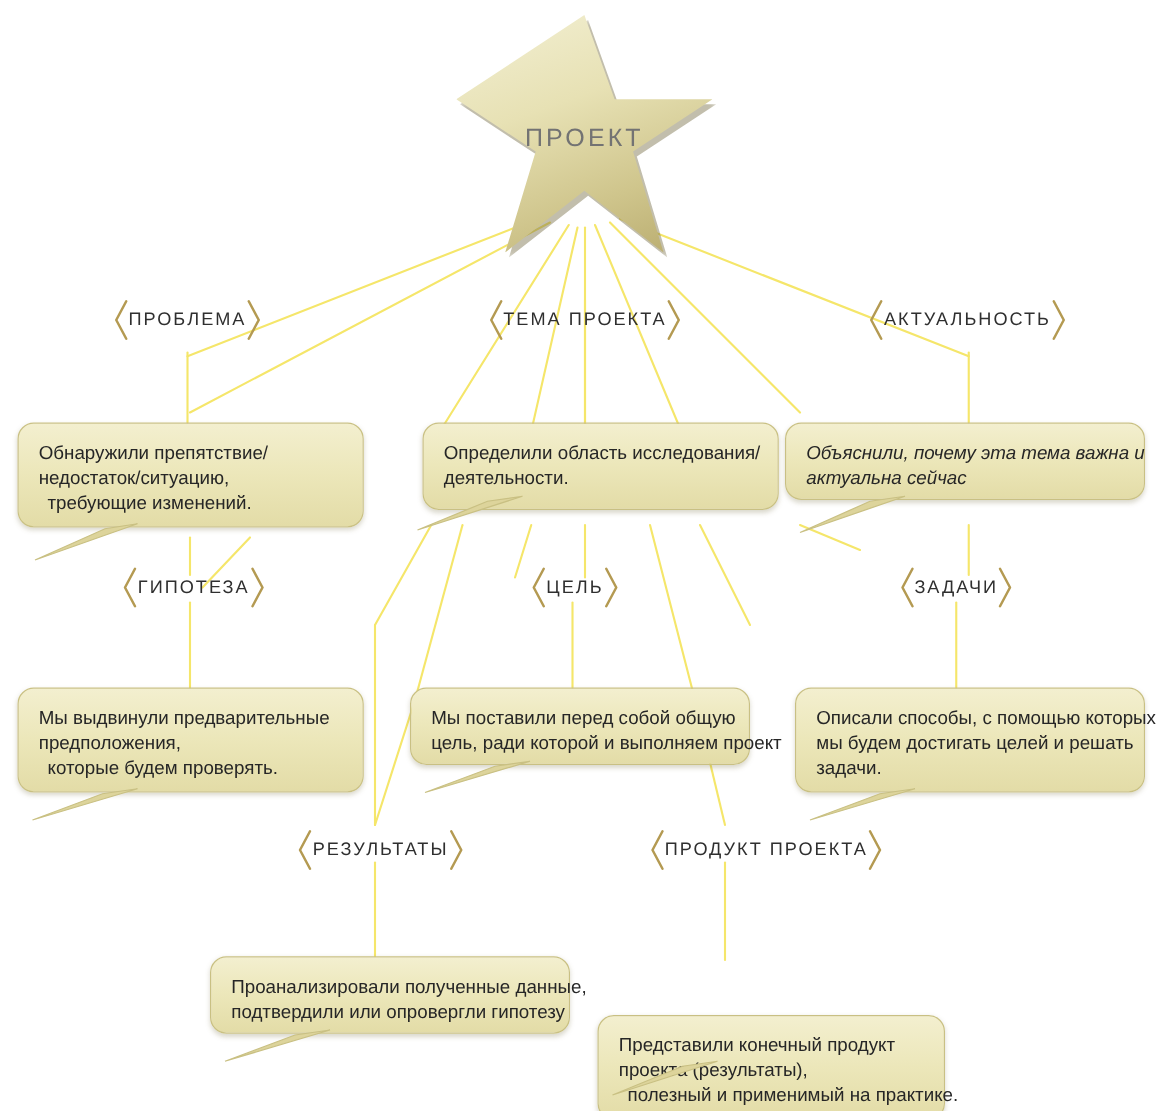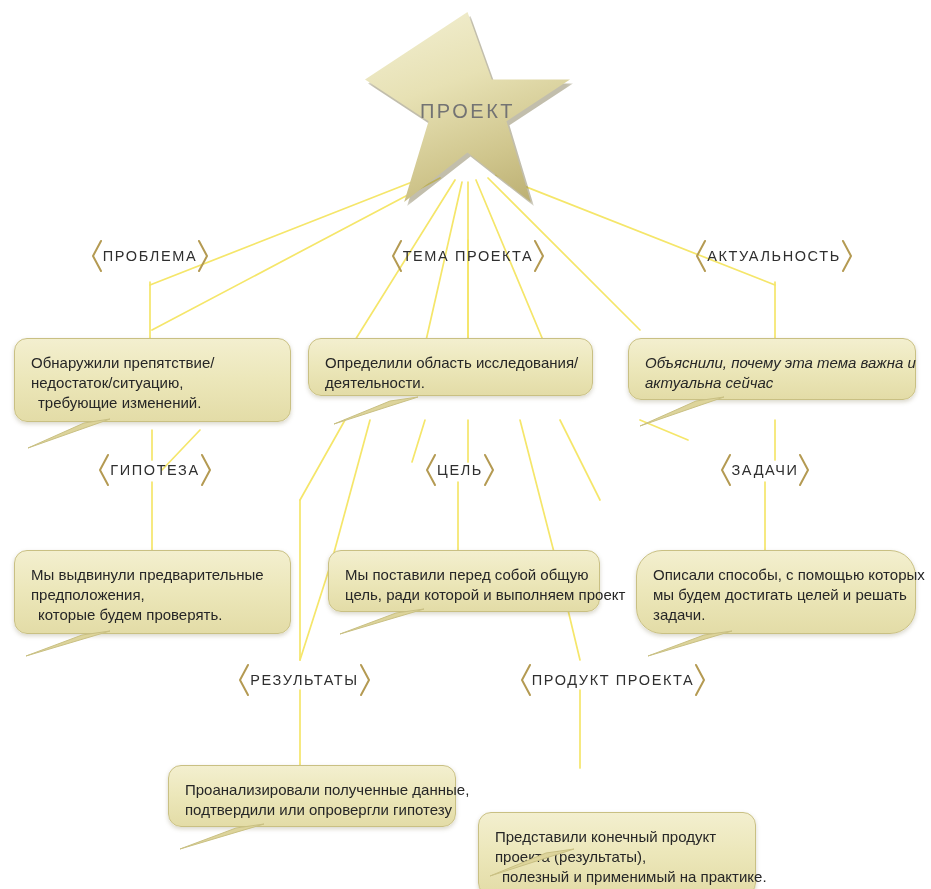--- a/index.html
+++ b/index.html
@@ -192,21 +192,21 @@
 
   <div class="bubble" style="left:14px;top:338px;width:277px;height:84px;">
     <div class="line">Обнаружили препятствие/</div>
     <div class="line">недостаток/ситуацию,</div>
     <div class="line ind">требующие изменений.</div>
   </div>
   <svg style="position:absolute;left:14px;top:418px;width:110px;height:34px;" viewBox="0 0 110 34">
       <path d="M96,1 L14,30 L70,5 Z" fill="#ddd49b" stroke="#c9c083" stroke-width="1"></path>
     </svg>
 
-  <div class="bubble" style="left:308px;top:338px;width:285px;height:58px;">
+  <div class="bubble" style="left:338px;top:338px;width:285px;height:70px;">
     <div class="line">Определили область исследования/</div>
     <div class="line">деятельности.</div>
   </div>
   <svg style="position:absolute;left:322px;top:396px;width:110px;height:32px;" viewBox="0 0 110 32">
       <path d="M96,1 L12,28 L68,5 Z" fill="#ddd49b" stroke="#c9c083" stroke-width="1"></path>
     </svg>
 
   <div class="bubble" style="left:628px;top:338px;width:288px;height:62px;font-style:italic;">
     <div class="line">Объяснили, почему эта тема важна и</div>
     <div class="line">актуальна сейчас</div>
@@ -225,21 +225,21 @@
     </svg>
 
   <div class="bubble" style="left:328px;top:550px;width:272px;height:62px;">
     <div class="line">Мы поставили перед собой общую</div>
     <div class="line">цель, ради которой и выполняем проект</div>
   </div>
   <svg style="position:absolute;left:328px;top:608px;width:110px;height:30px;" viewBox="0 0 110 30">
       <path d="M96,1 L12,26 L68,5 Z" fill="#ddd49b" stroke="#c9c083" stroke-width="1"></path>
     </svg>
 
-  <div class="bubble" style="left:636px;top:550px;width:280px;height:84px;border-radius:26px;">
+  <div class="bubble" style="left:636px;top:550px;width:280px;height:84px;">
     <div class="line">Описали способы, с помощью которых</div>
     <div class="line">мы будем достигать целей и решать</div>
     <div class="line">задачи.</div>
   </div>
   <svg style="position:absolute;left:636px;top:630px;width:110px;height:30px;" viewBox="0 0 110 30">
       <path d="M96,1 L12,26 L68,5 Z" fill="#ddd49b" stroke="#c9c083" stroke-width="1"></path>
     </svg>
 
   <div class="bubble" style="left:168px;top:765px;width:288px;height:62px;">
     <div class="line">Проанализировали полученные данные,</div>

